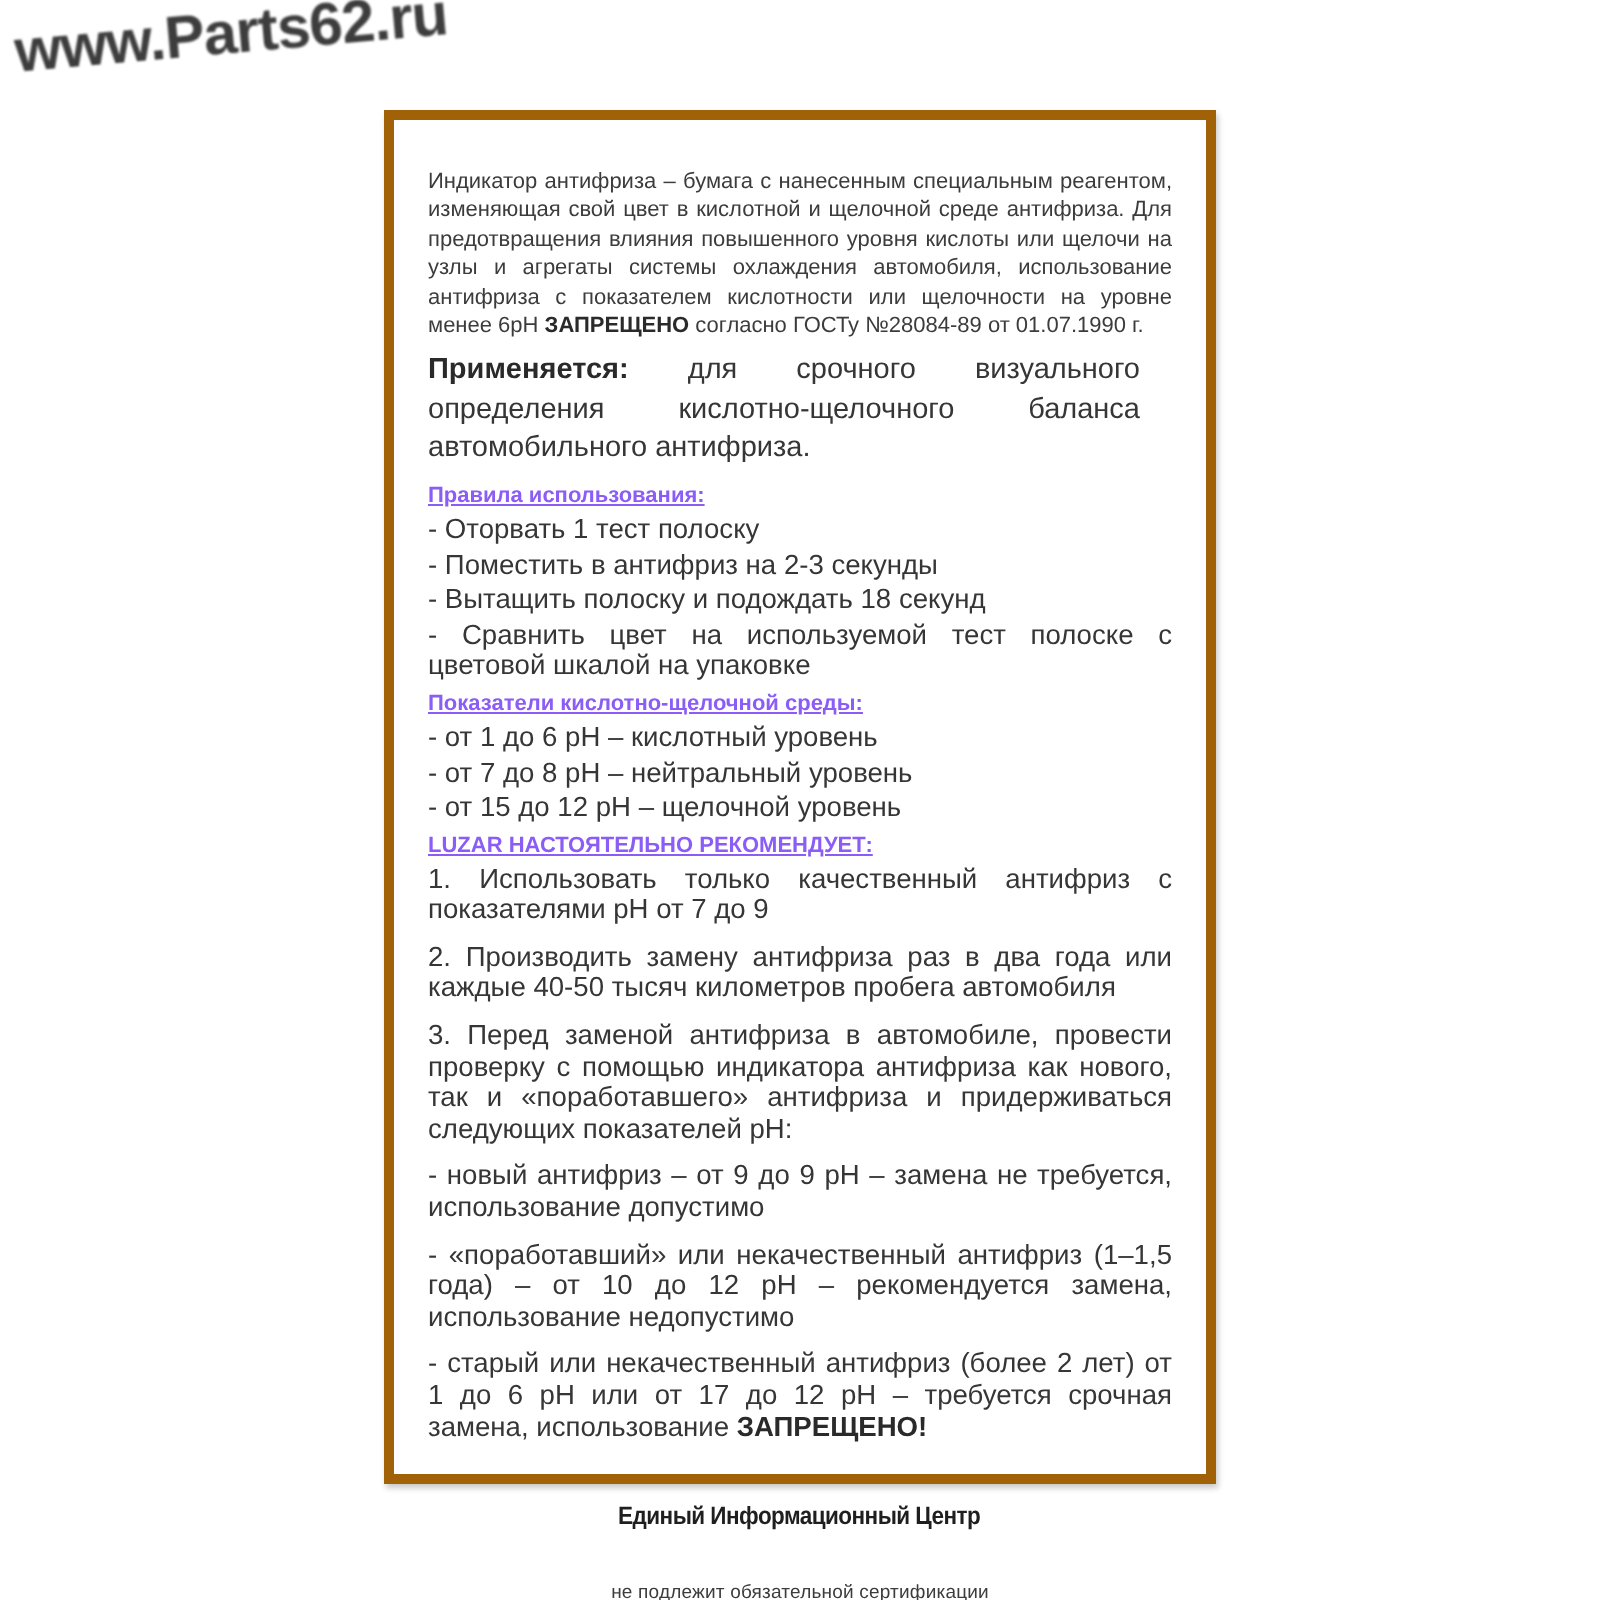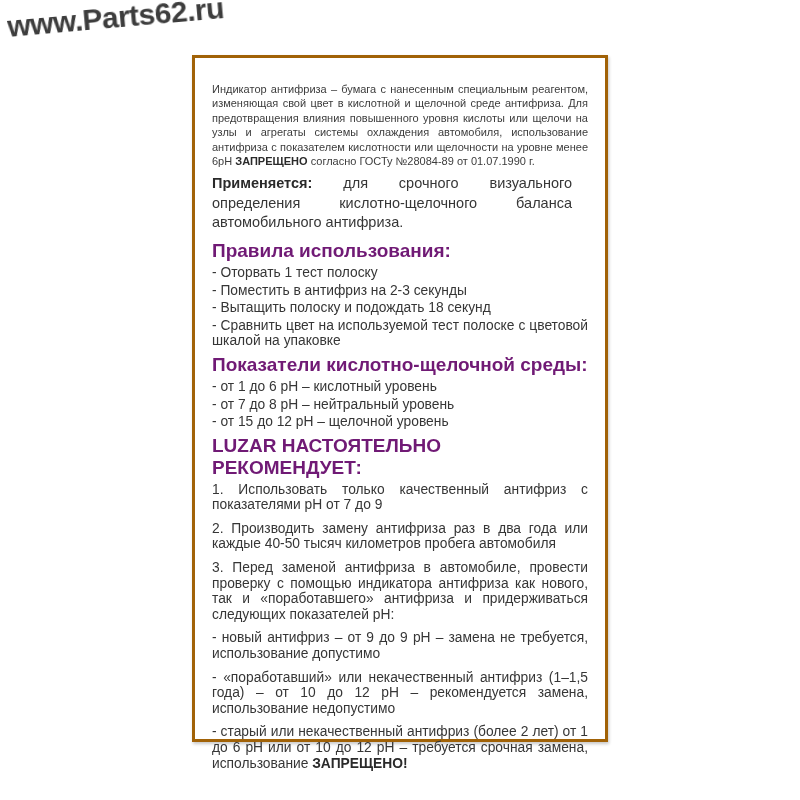--- a/index.html
+++ b/index.html
@@ -31,45 +31,46 @@
     white-space: nowrap;
   }
   .card {
     position: absolute;
     left: 192px;
     top: 55px;
     width: 416px;
     height: 687px;
     box-sizing: border-box;
     background: #ffffff;
-    border: 3px solid #a16207;
+    border: 5px solid #a16207;
     box-shadow: 1px 2px 3px rgba(0,0,0,0.22);
     padding: 24px 17px 16px 17px;
     display: flex;
     flex-direction: column;
     color: #363636;
   }
   .intro {
     font-size: 11px;
     line-height: 14.4px;
     text-align: justify;
     margin: 0 0 6px 0;
     color: #3c3c3c;
   }
   .applies {
     font-size: 14.5px;
     line-height: 19.5px;
     text-align: justify;
     margin: 0 16px 4px 0;
   }
   .heading {
-    font-size: 19px;
+    font-size: 11px;
     font-weight: bold;
     margin: 3px 0 3px 0;
-    color: #701a75;
+    color: #8b5cf6;
+    text-decoration: underline;
   }
   .item {
     font-size: 13.8px;
     line-height: 15.6px;
     margin: 0 0 2px 0;
     text-align: justify;
   }
   .para {
     font-size: 13.8px;
     line-height: 15.6px;
@@ -131,21 +132,21 @@
     <p class="item">- от 1 до 6 pH – кислотный уровень</p>
     <p class="item">- от 7 до 8 pH – нейтральный уровень</p>
     <p class="item">- от 15 до 12 pH – щелочной уровень</p>
 
     <p class="heading">LUZAR НАСТОЯТЕЛЬНО РЕКОМЕНДУЕТ:</p>
     <p class="para">1. Использовать только качественный антифриз с показателями pH от 7 до 9</p>
     <p class="para">2. Производить замену антифриза раз в два года или каждые 40-50 тысяч километров пробега автомобиля</p>
     <p class="para">3. Перед заменой антифриза в автомобиле, провести проверку с помощью индикатора антифриза как нового, так и «поработавшего» антифриза и придерживаться следующих показателей pH:</p>
     <p class="para">- новый антифриз – от 9 до 9 pH – замена не требуется, использование допустимо</p>
     <p class="para">- «поработавший» или некачественный антифриз (1–1,5 года) – от 10 до 12 pH – рекомендуется замена, использование недопустимо</p>
-    <p class="para"><span>- старый или некачественный антифриз (более 2 лет) от 1 до 6 pH или от 10 до 12 pH – требуется срочная замена, использование </span><b>ЗАПРЕЩЕНО!</b></p>
+    <p class="para"><span>- старый или некачественный антифриз (более 2 лет) от 1 до 6 pH или от 17 до 12 pH – требуется срочная замена, использование </span><b>ЗАПРЕЩЕНО!</b></p>
 
     <div class="footer">
       <div class="banner">
         <div class="bar"></div>
         <div class="banner-text">Единый Информационный Центр</div>
         <div class="bar"></div>
       </div>
       <div class="cert">не подлежит обязательной сертификации</div>
     </div>
 

